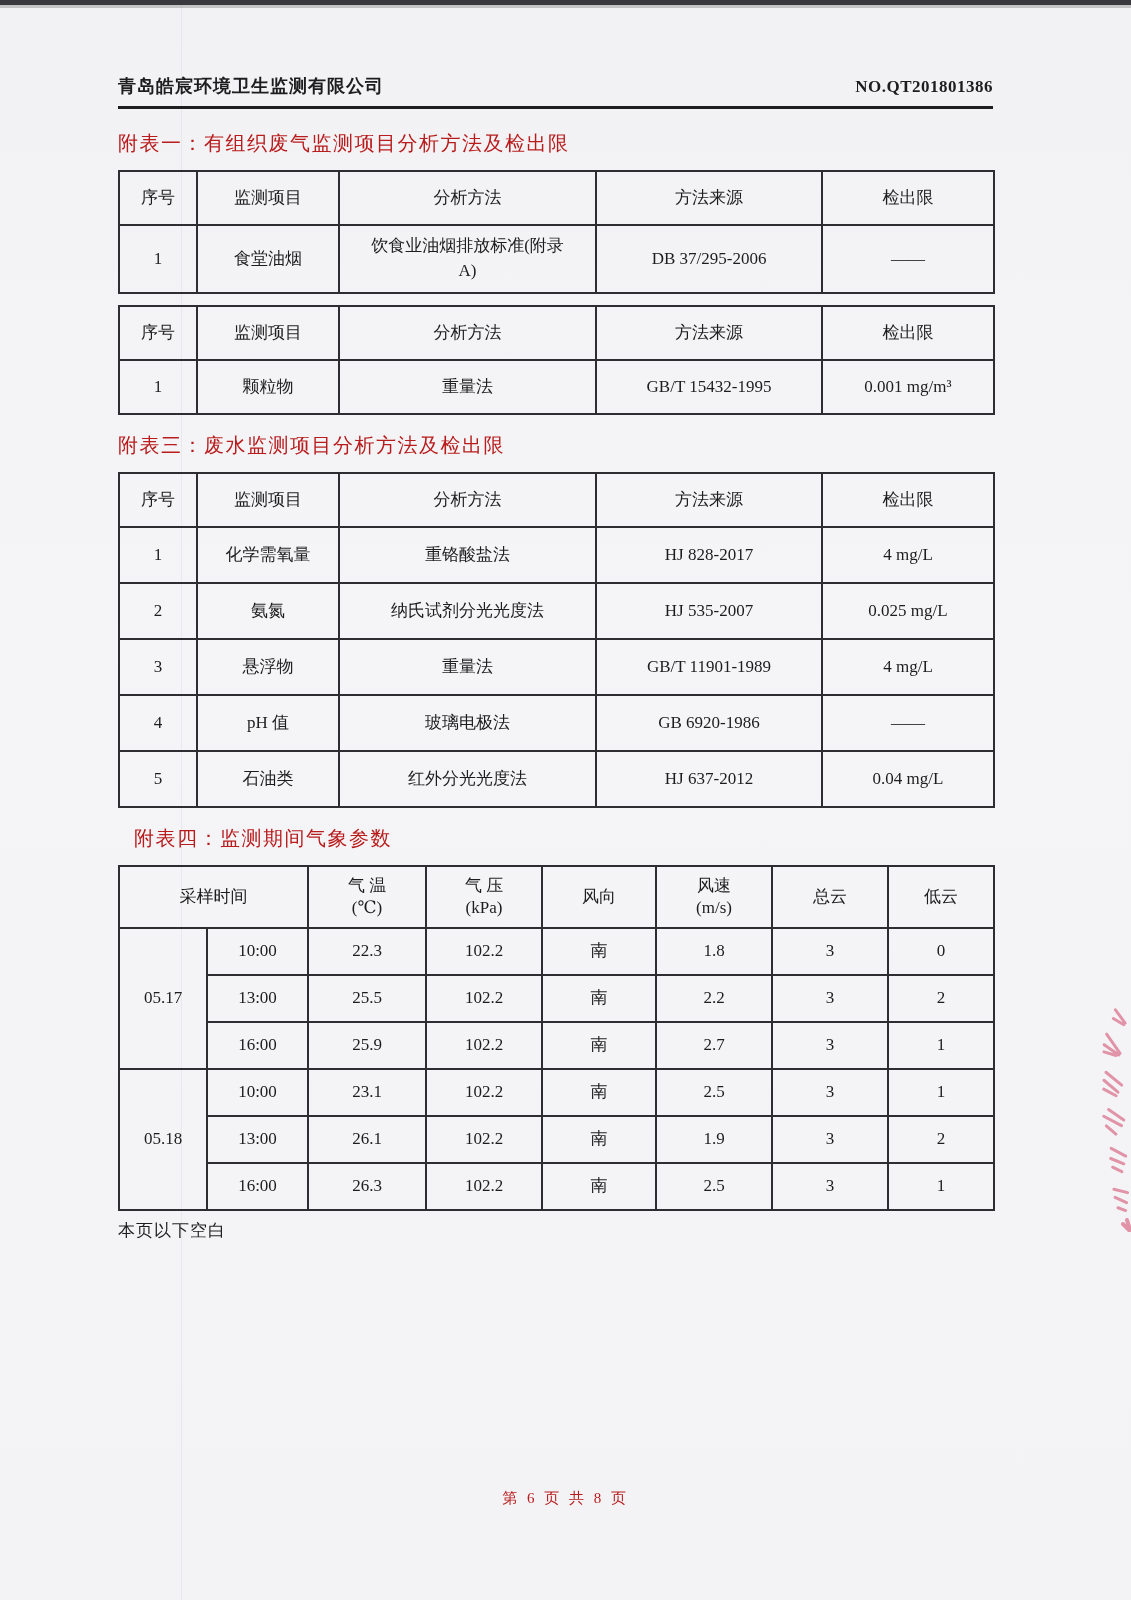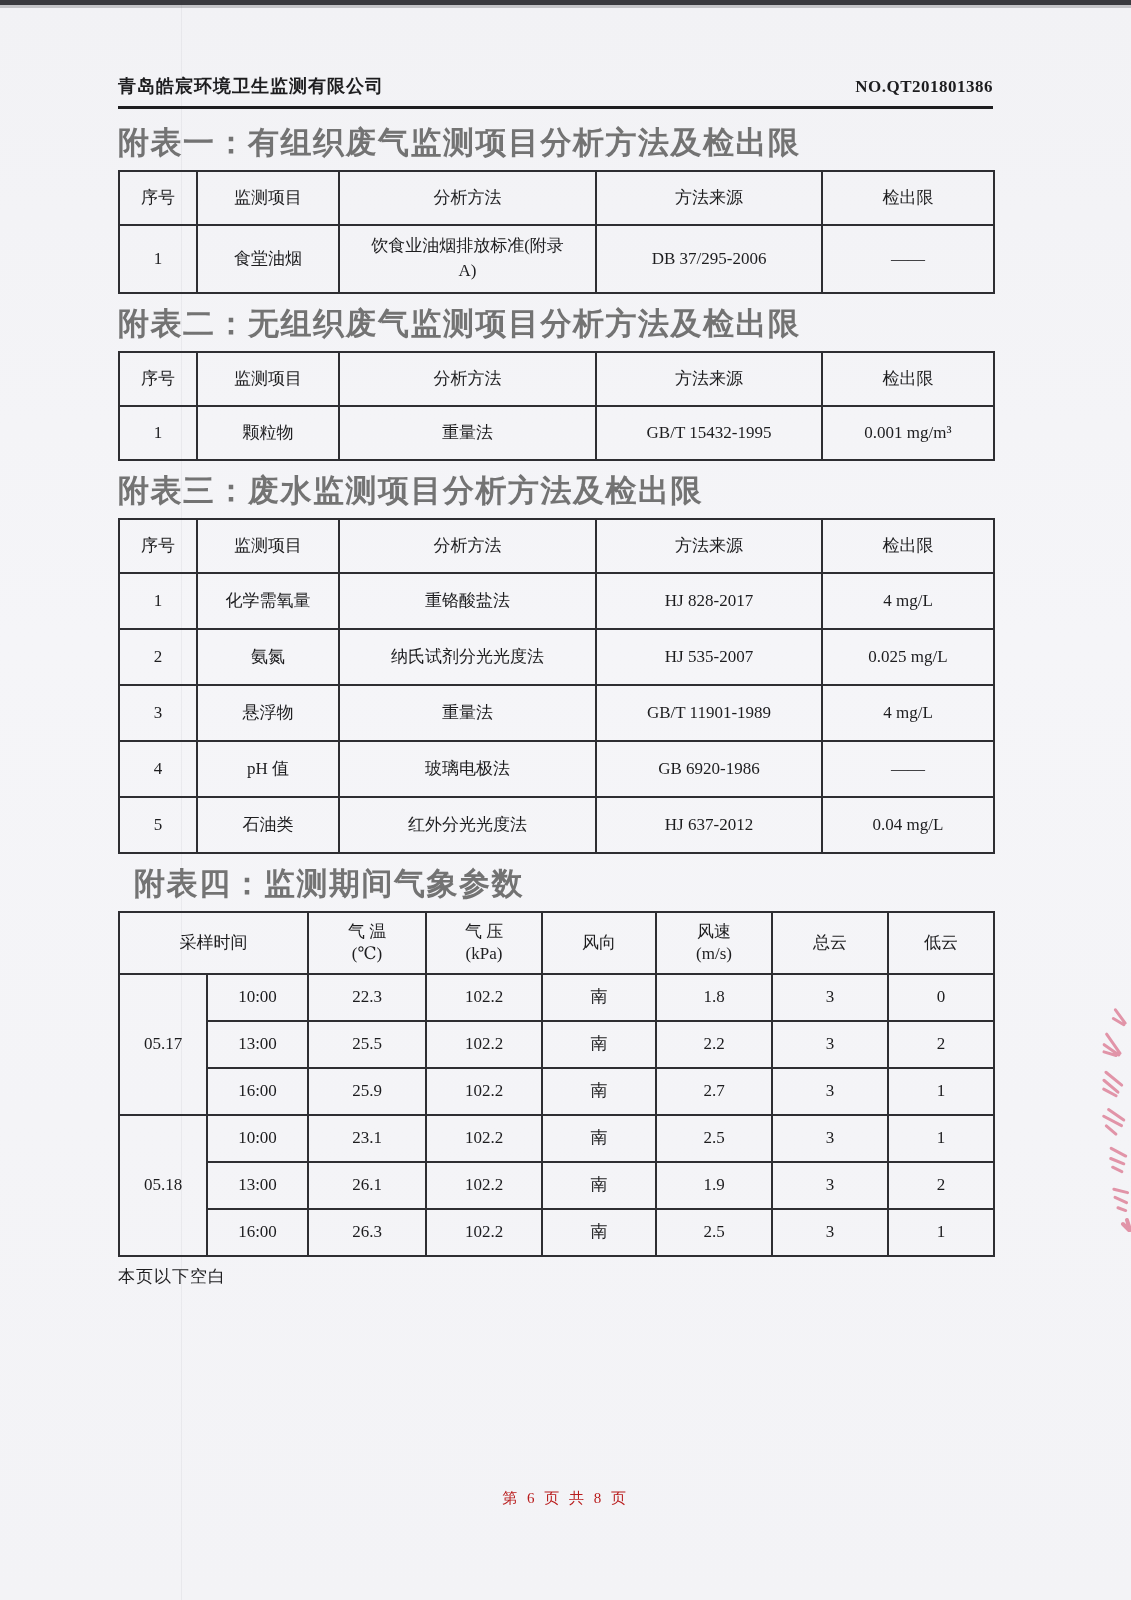--- a/index.html
+++ b/index.html
@@ -12,21 +12,21 @@
   .scan-top{position:absolute;top:0;left:0;right:0;height:5px;background:#3a3a3e;}
   .scan-top2{position:absolute;top:5px;left:0;right:0;height:3px;background:rgba(60,60,64,0.25);}
   .scan-line-v{position:absolute;top:0;bottom:0;left:181px;width:1px;background:rgba(40,40,50,0.05);}
   .content{position:absolute;left:118px;top:0;width:875px;}
   .doc-header{margin-top:74px;display:flex;justify-content:space-between;align-items:baseline;}
   .company{font-size:18px;font-weight:bold;letter-spacing:1px;}
   .report-no{font-size:17px;font-weight:bold;letter-spacing:0.5px;}
   .header-rule{margin-top:8px;height:0;border-top:3px solid #1e1e20;}
   .sec-title{
     font-family:"Liberation Sans","DejaVu Sans",sans-serif;
-    font-size:31px;font-weight:bold;letter-spacing:1.5px;color:#737373;
+    font-size:20px;font-weight:normal;letter-spacing:1.5px;color:#b91c1c;
     line-height:32px;
   }
   .t1-title{margin-top:18px;}
   .t2-title{margin-top:14px;}
   .t3-title{margin-top:14px;}
   .t4-title{margin-top:14px;margin-left:16px;}
   table{border-collapse:collapse;width:875px;table-layout:fixed;margin-top:11px;}
   th,td{
     border:2px solid #2e2e32;text-align:center;vertical-align:middle;
     font-size:17px;font-weight:normal;padding:2px 6px;line-height:1.45;
@@ -84,21 +84,20 @@
       <tr>
         <td>1</td>
         <td>食堂油烟</td>
         <td class="wrap-narrow">饮食业油烟排放标准(附录A)</td>
         <td>DB 37/295-2006</td>
         <td>——</td>
       </tr>
     </tbody>
   </table>
 
-  <div class="sec-title t2-title">附表二：无组织废气监测项目分析方法及检出限</div>
   <table class="std-table t2">
     <colgroup>
         <col style="width:78px">
         <col style="width:142px">
         <col style="width:257px">
         <col style="width:226px">
         <col style="width:172px">
       </colgroup>
     <thead>
       <tr>

